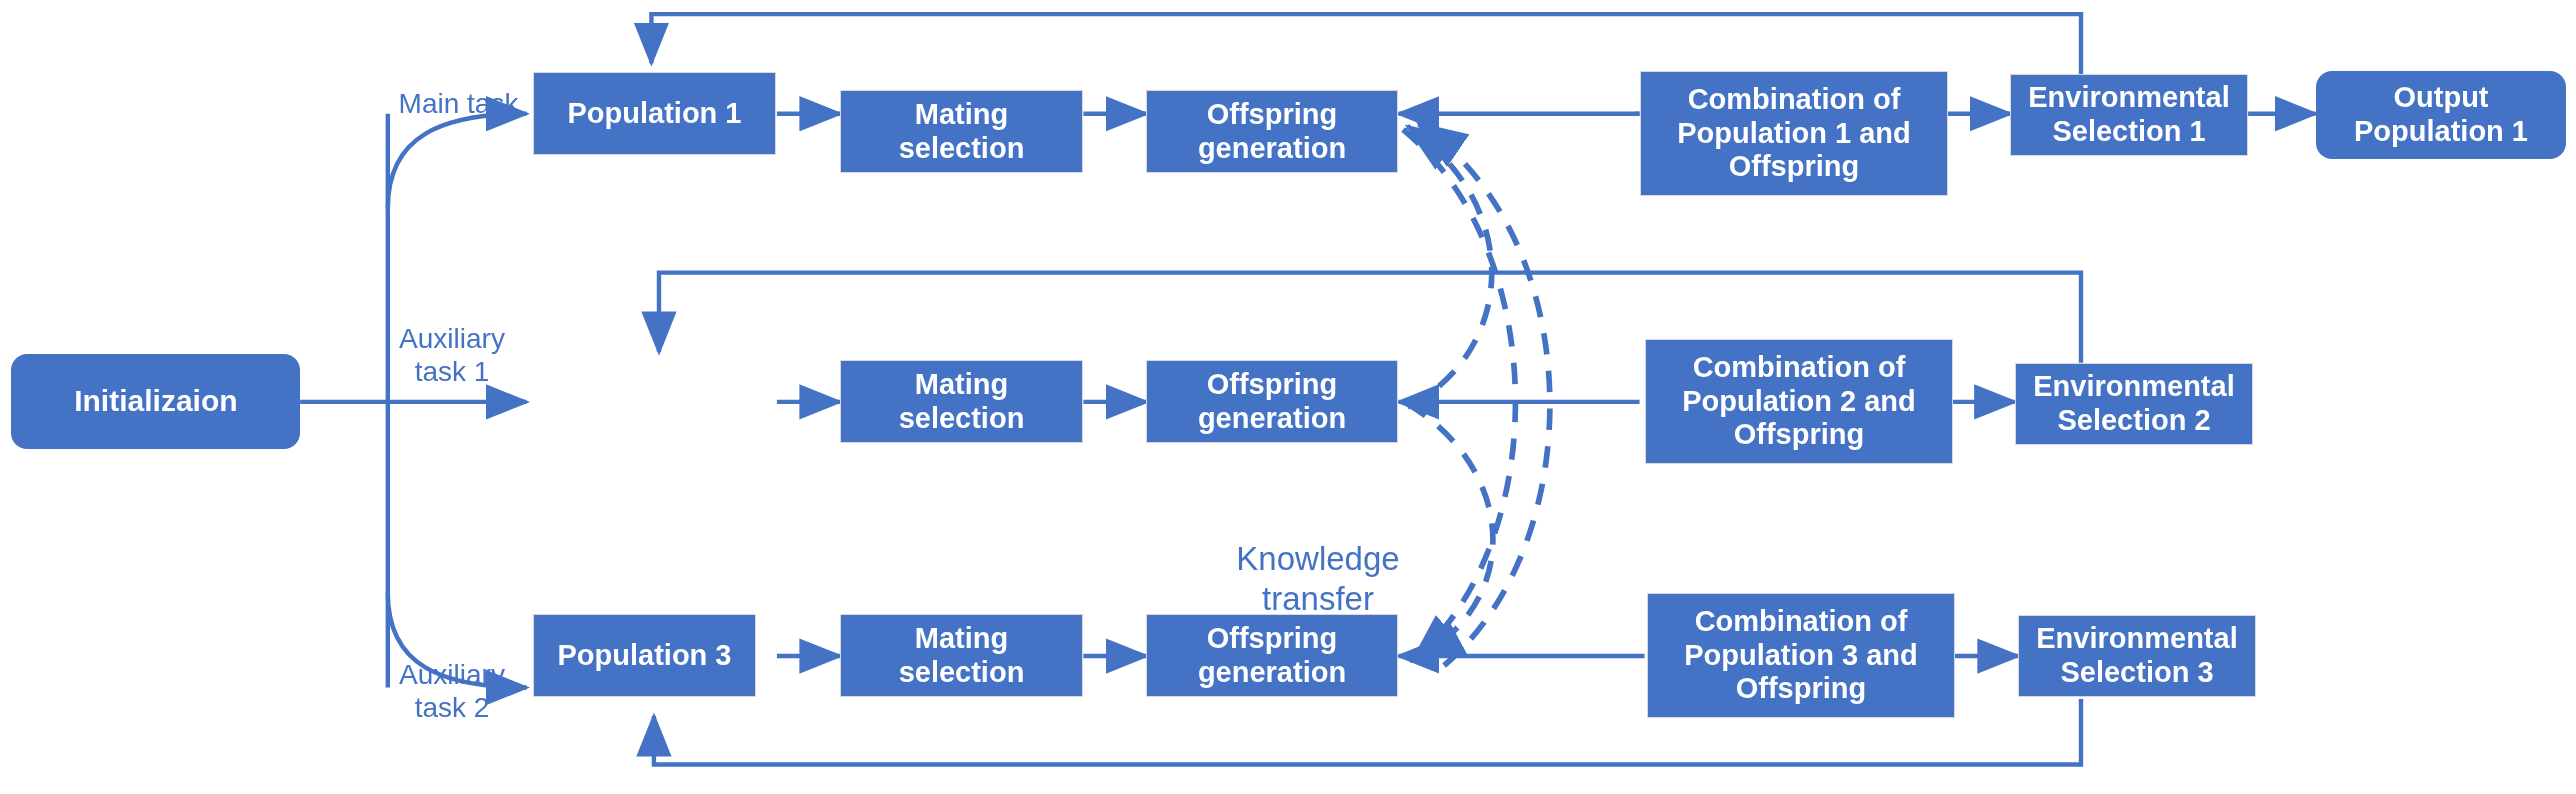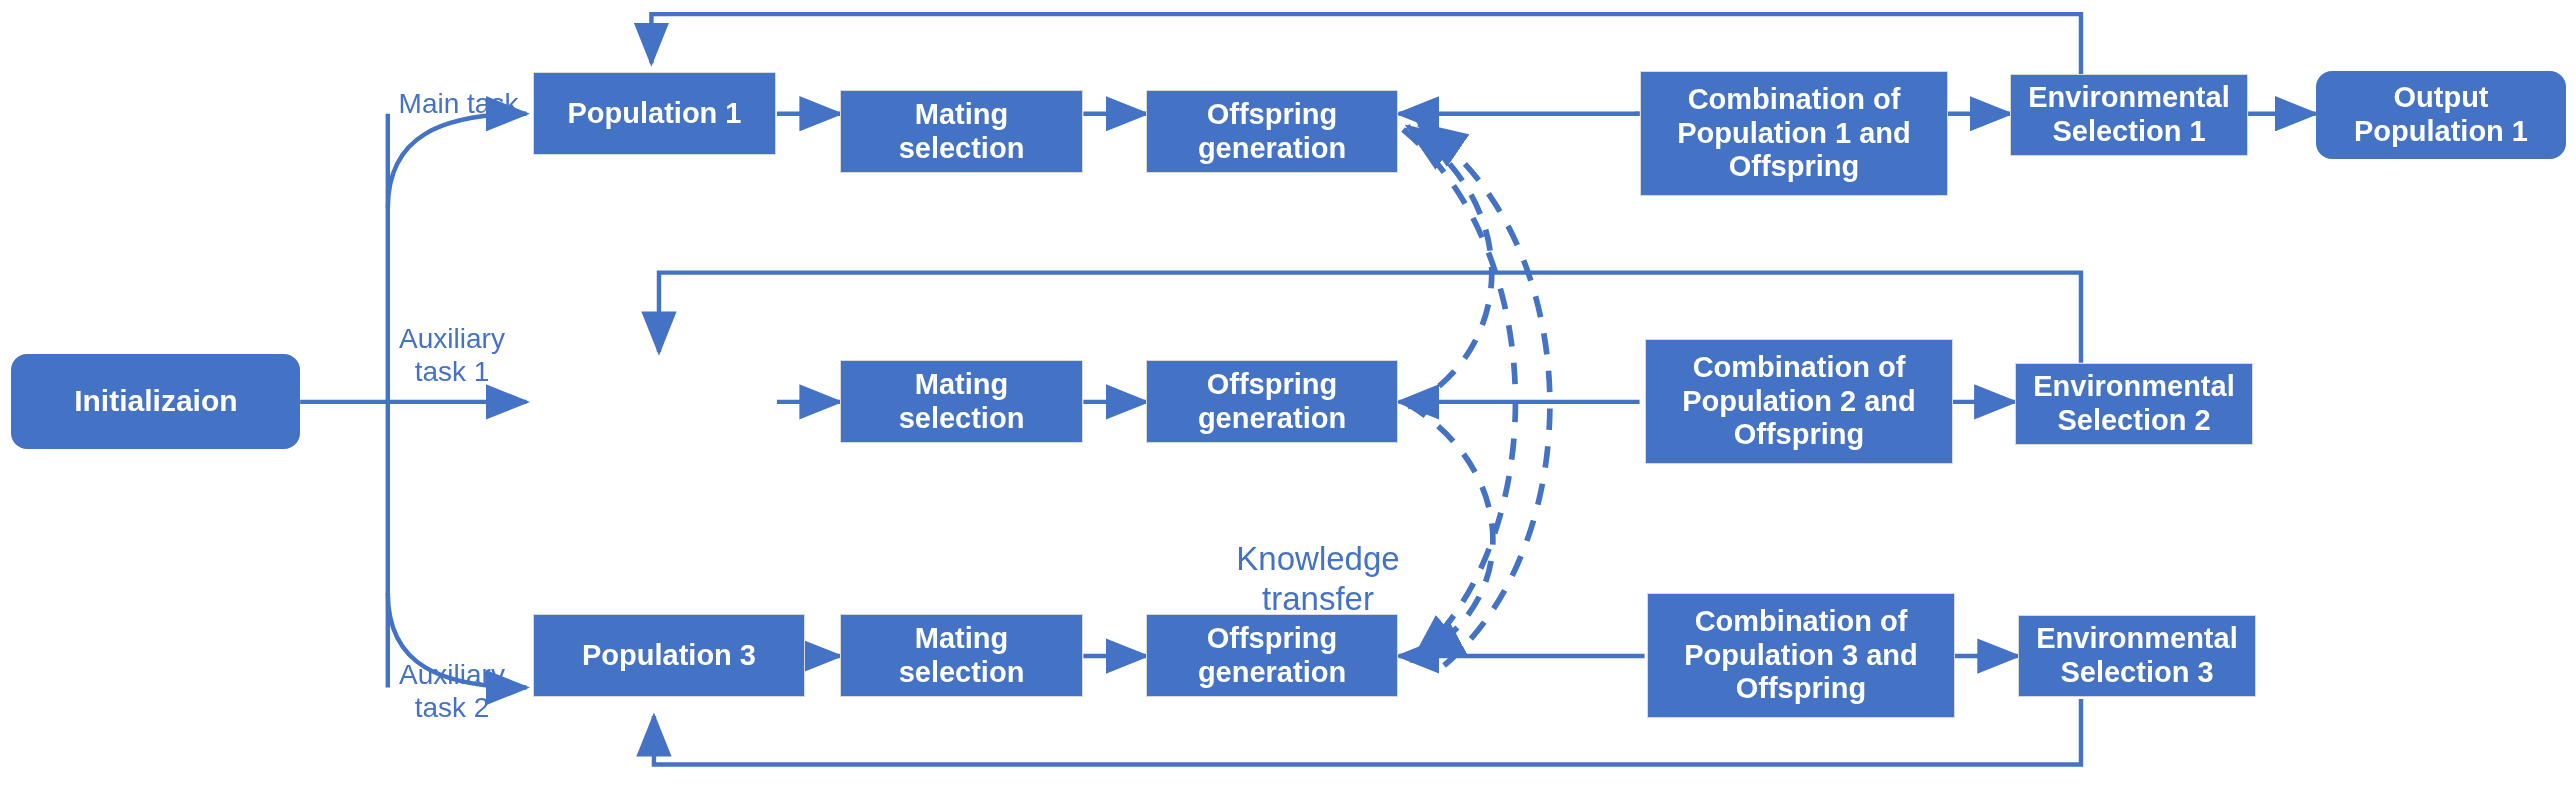--- a/index.html
+++ b/index.html
@@ -177,21 +177,21 @@
     <span style="white-space: pre-line;">Combination of
 Population 2 and
 Offspring</span>
   </div>
 
   <div class="node" style="left:2015px; top:363px; width:238px; height:82px;">
     <span style="white-space: pre-line;">Environmental
 Selection 2</span>
   </div>
 
-  <div class="node" style="left:533px; top:614px; width:272px; height:83px;">
+  <div class="node" style="left:533px; top:614px; width:223px; height:83px;">
     <span>Population 3</span>
   </div>
 
   <div class="node" style="left:840px; top:614px; width:243px; height:83px;">
     <span style="white-space: pre-line;">Mating
 selection</span>
   </div>
 
   <div class="node" style="left:1146px; top:614px; width:252px; height:83px;">
     <span style="white-space: pre-line;">Offspring

